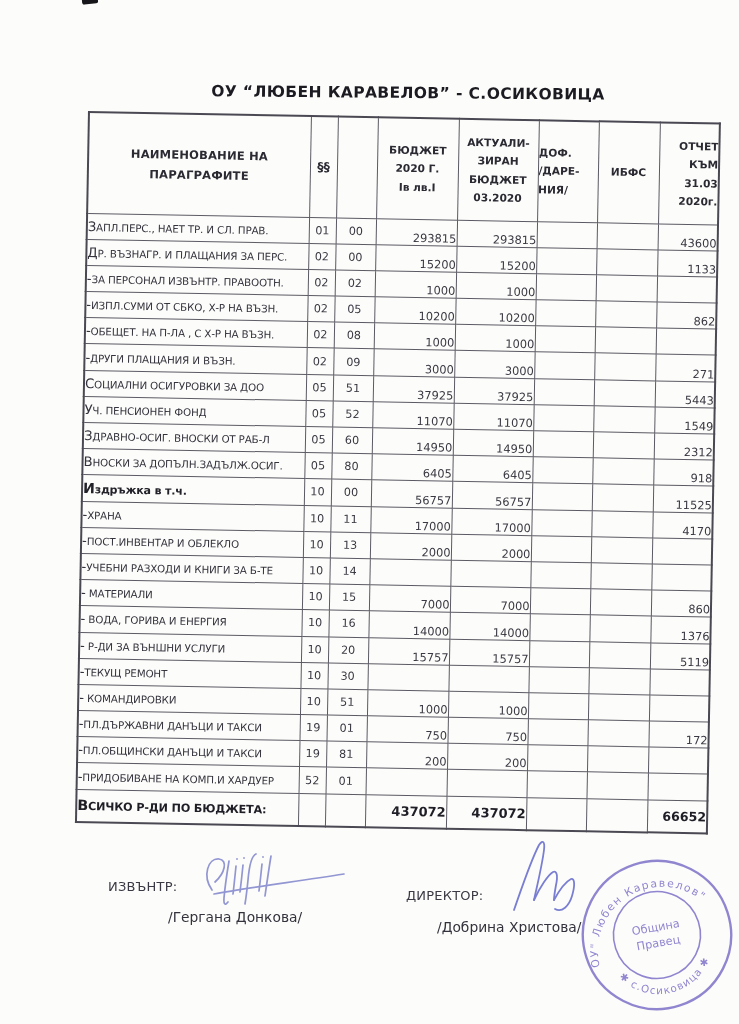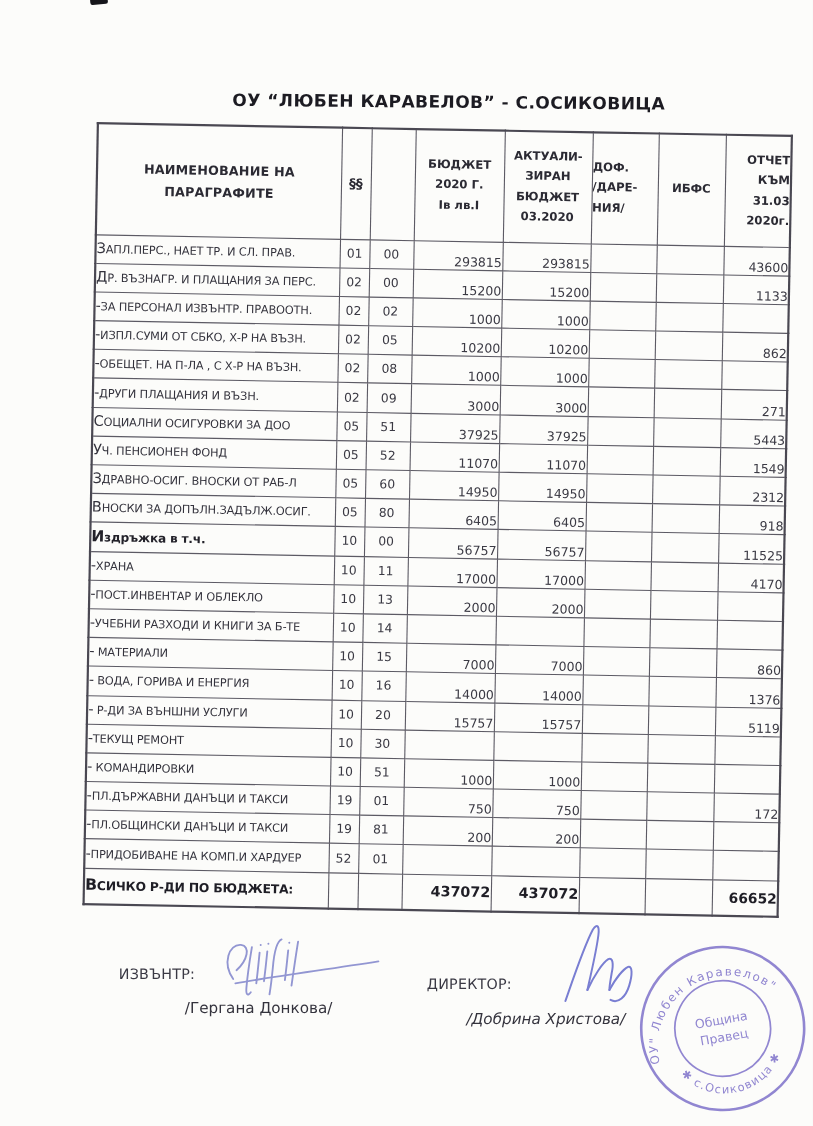--- a/index.html
+++ b/index.html
@@ -341,22 +341,22 @@
       <td class="c-dof"></td>
       <td class="c-ibfs"></td>
       <td class="c-rep">66652</td>
     </tr>
         </tbody>
     </table>
   </div>
 
   <div class="foot-label" style="left:108px;top:879px;">ИЗВЪНТР:</div>
   <div class="foot-name" style="left:168px;top:909px;">/Гергана Донкова/</div>
-  <div class="foot-label" style="left:388px;top:888px;text-align:center;">ДИРЕКТОР:</div>
-  <div class="foot-name" style="left:424px;top:919px;font-style:italic;">/Добрина Христова/</div>
+  <div class="foot-label" style="left:406px;top:888px;text-align:center;">ДИРЕКТОР:</div>
+  <div class="foot-name" style="left:437px;top:919px;">/Добрина Христова/</div>
 
   <svg class="sig" style="left:198px;top:846px;" width="150" height="66" viewBox="0 0 150 66">
     <g fill="none" stroke="#9296d2" stroke-width="1.7" stroke-linecap="round">
       <path d="M14 44 C 4 30, 10 12, 21 13 C 30 14, 27 27, 17 36"></path>
       <path d="M31 15 C 29 27, 27 40, 26 52 C 25.5 58, 27 60, 30 56"></path>
       <path d="M38 20 C 37 30, 36 40, 35 48"></path>
       <path d="M45 19 C 44 29, 43 38, 42 46"></path>
       <path d="M58 8 C 53 10, 51 22, 50 34 C 49 44, 48 52, 47 58"></path>
       <path d="M64 18 C 63 28, 62 37, 61 45"></path>
       <path d="M73 10 C 71 22, 69 36, 67 50"></path>

